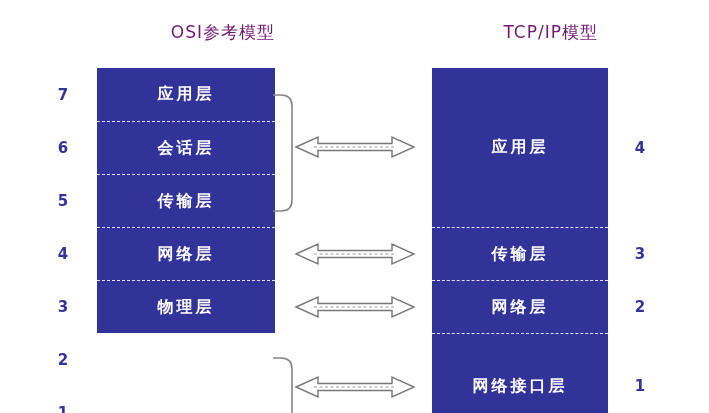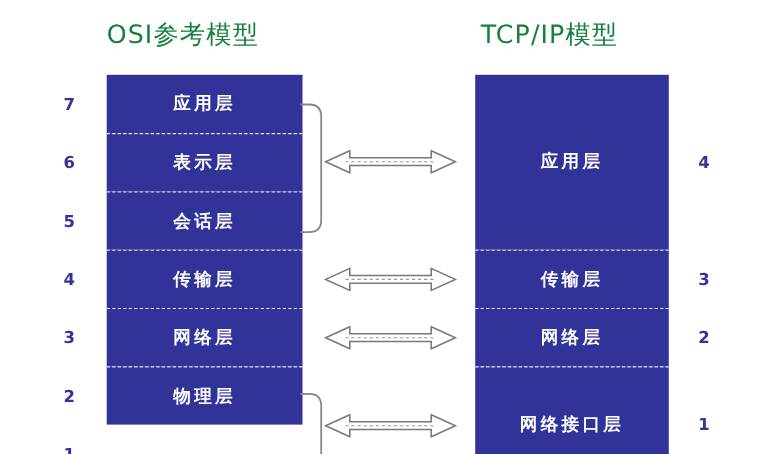--- a/index.html
+++ b/index.html
@@ -9,28 +9,28 @@
     height: 413px;
     overflow: hidden;
     background: #ffffff;
     font-family: "DejaVu Sans", "Liberation Sans", sans-serif;
   }
   .col-title {
     position: absolute;
     top: 21px;
     height: 22px;
     line-height: 22px;
-    text-align: left;
-    font-size: 23px;
-    color: #15803d;
+    text-align: right;
+    font-size: 17px;
+    color: #701a75;
     letter-spacing: 1px;
     white-space: nowrap;
   }
   #osi-title   { left: 97px;  width: 178px; }
-  #tcp-title   { left: 437px; width: 176px; }
+  #tcp-title   { left: 422px; width: 176px; }
 
   .stack {
     position: absolute;
     top: 68px;
     display: flex;
     flex-direction: column;
   }
   #osi-stack { left: 97px;  width: 178px; }
   #tcp-stack { left: 432px; width: 176px; }
 
@@ -84,21 +84,20 @@
   <div class="num num-left" style="top:68px;height:53px;">7</div>
   <div class="num num-left" style="top:121px;height:53px;">6</div>
   <div class="num num-left" style="top:174px;height:53px;">5</div>
   <div class="num num-left" style="top:227px;height:53px;">4</div>
   <div class="num num-left" style="top:280px;height:53px;">3</div>
   <div class="num num-left" style="top:333px;height:53px;">2</div>
   <div class="num num-left" style="top:386px;height:53px;">1</div>
 
   <div id="osi-stack" class="stack">
     <div class="layer h53">应用层</div>
-    <div class="layer h53">表示层</div>
     <div class="layer h53">会话层</div>
     <div class="layer h53">传输层</div>
     <div class="layer h53">网络层</div>
     <div class="layer h53">物理层</div>
   </div>
 
   <div id="tcp-stack" class="stack">
     <div class="layer h159">应用层</div>
     <div class="layer h53">传输层</div>
     <div class="layer h53">网络层</div>

